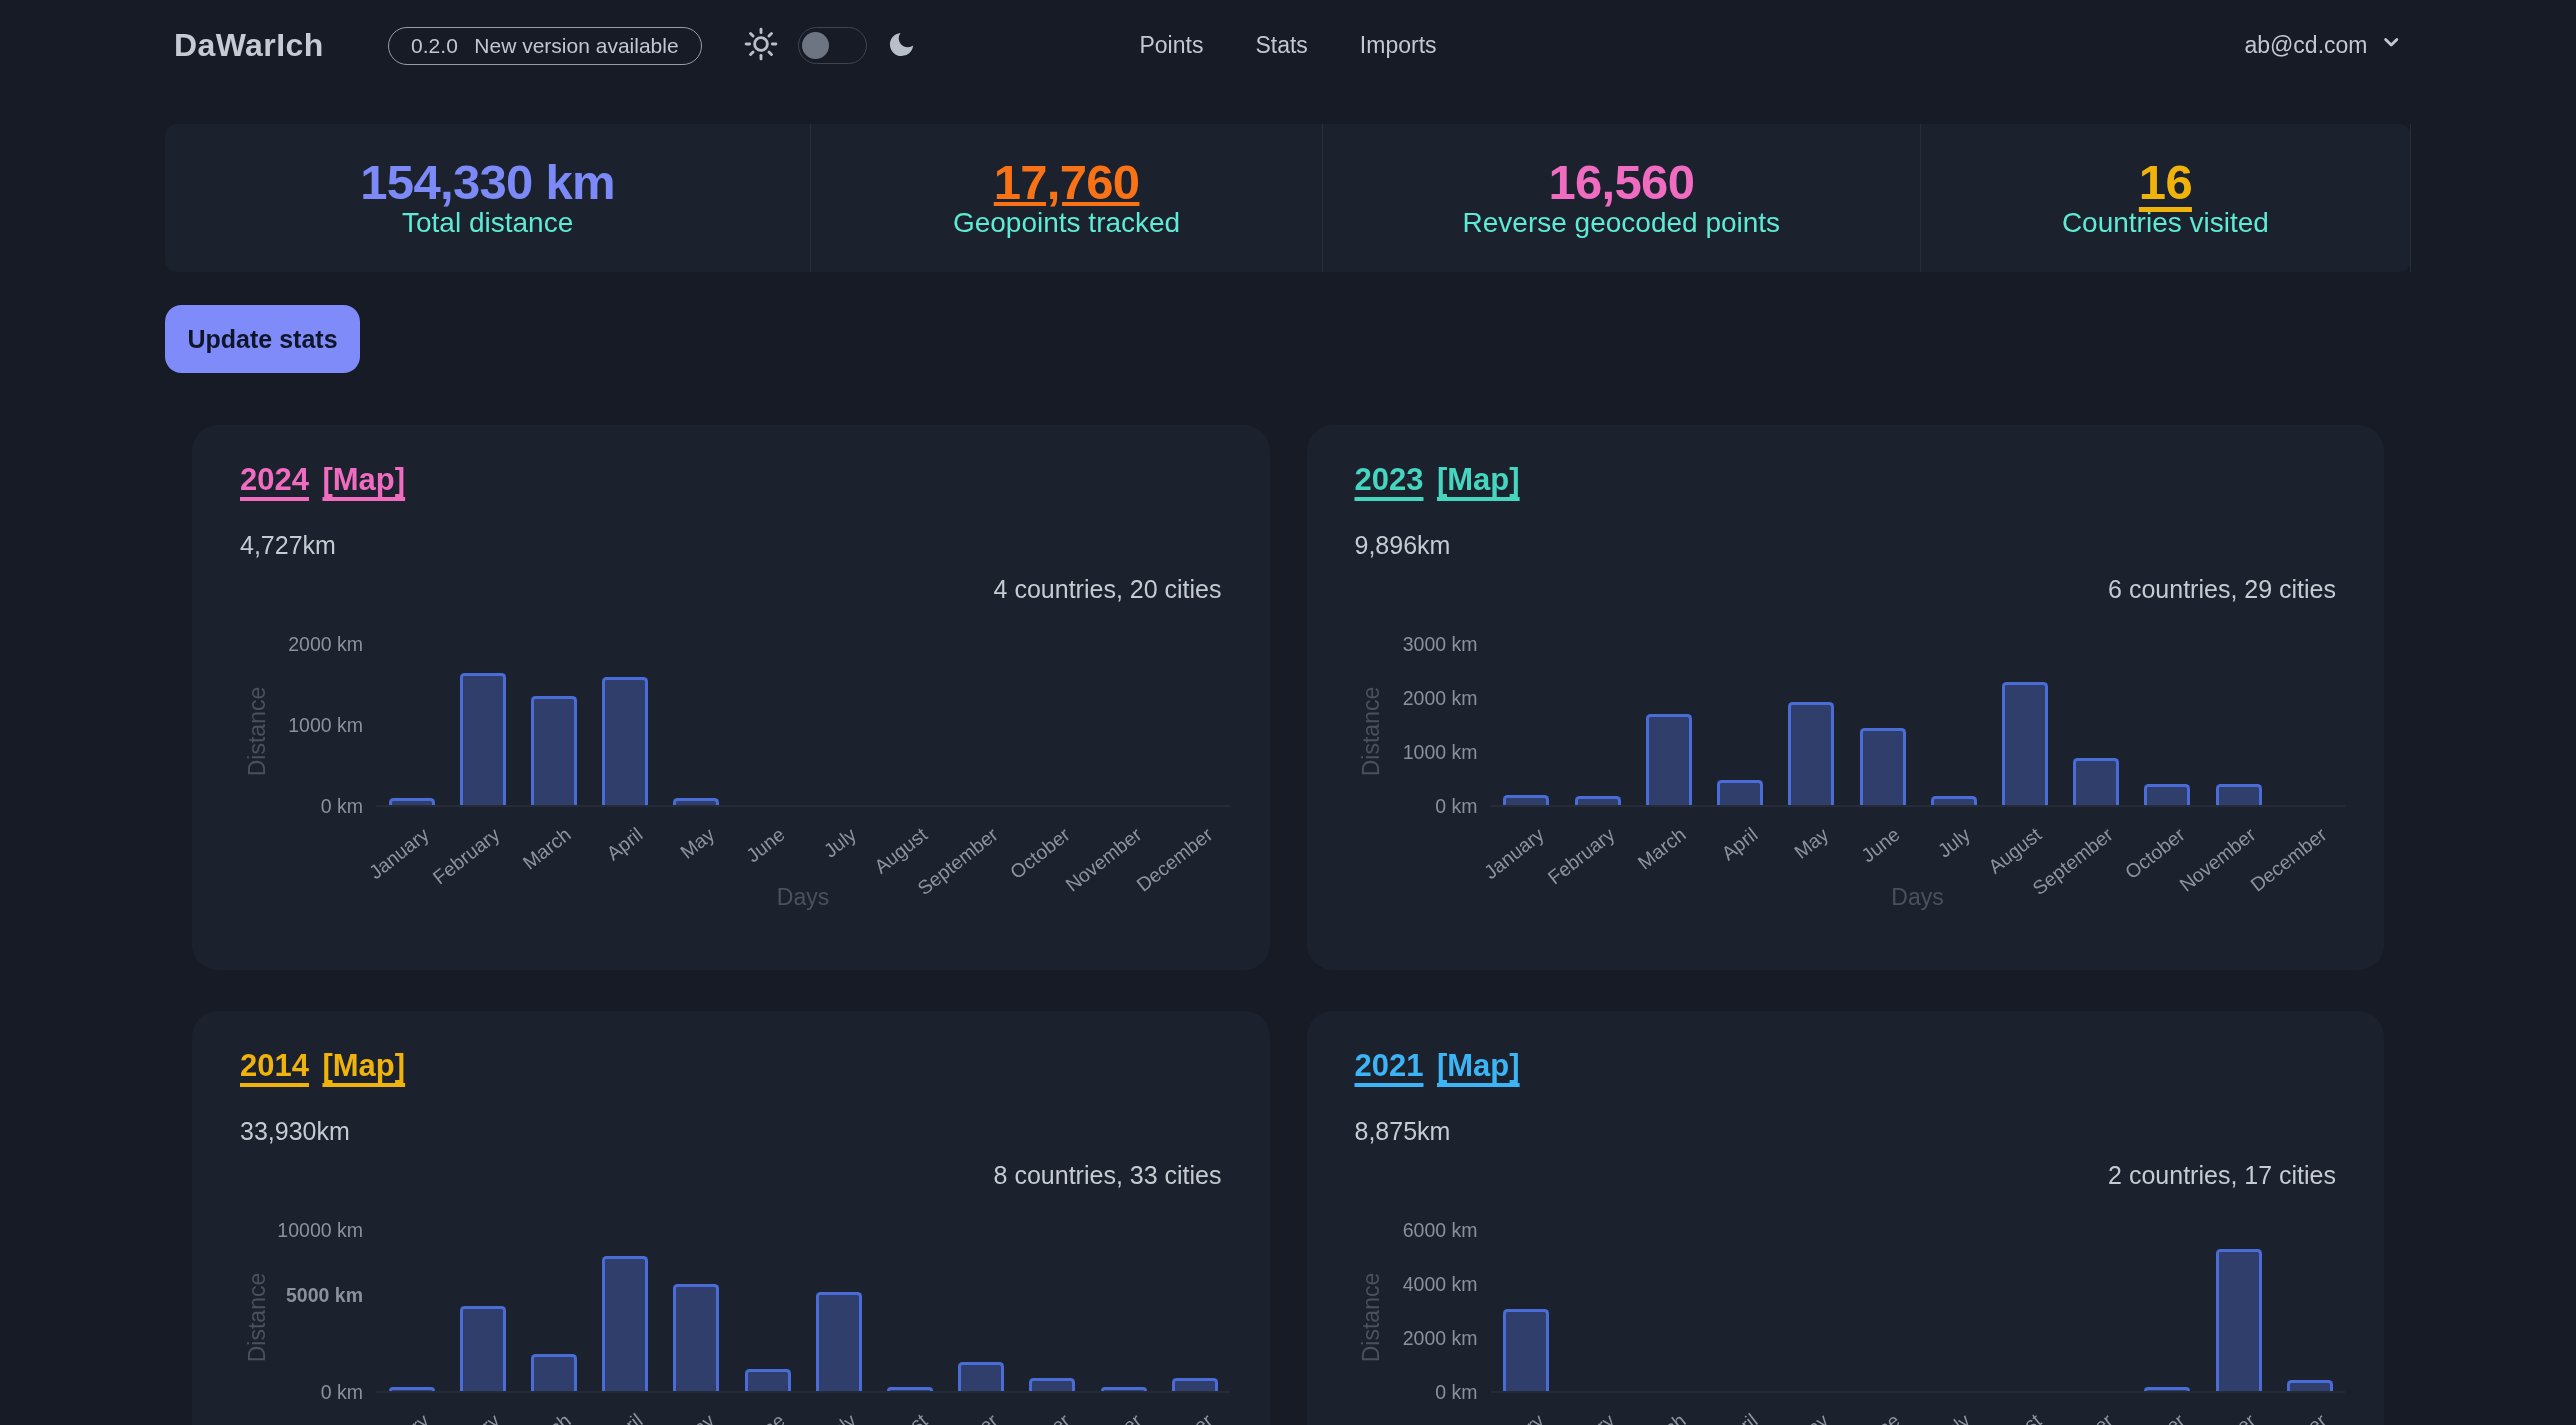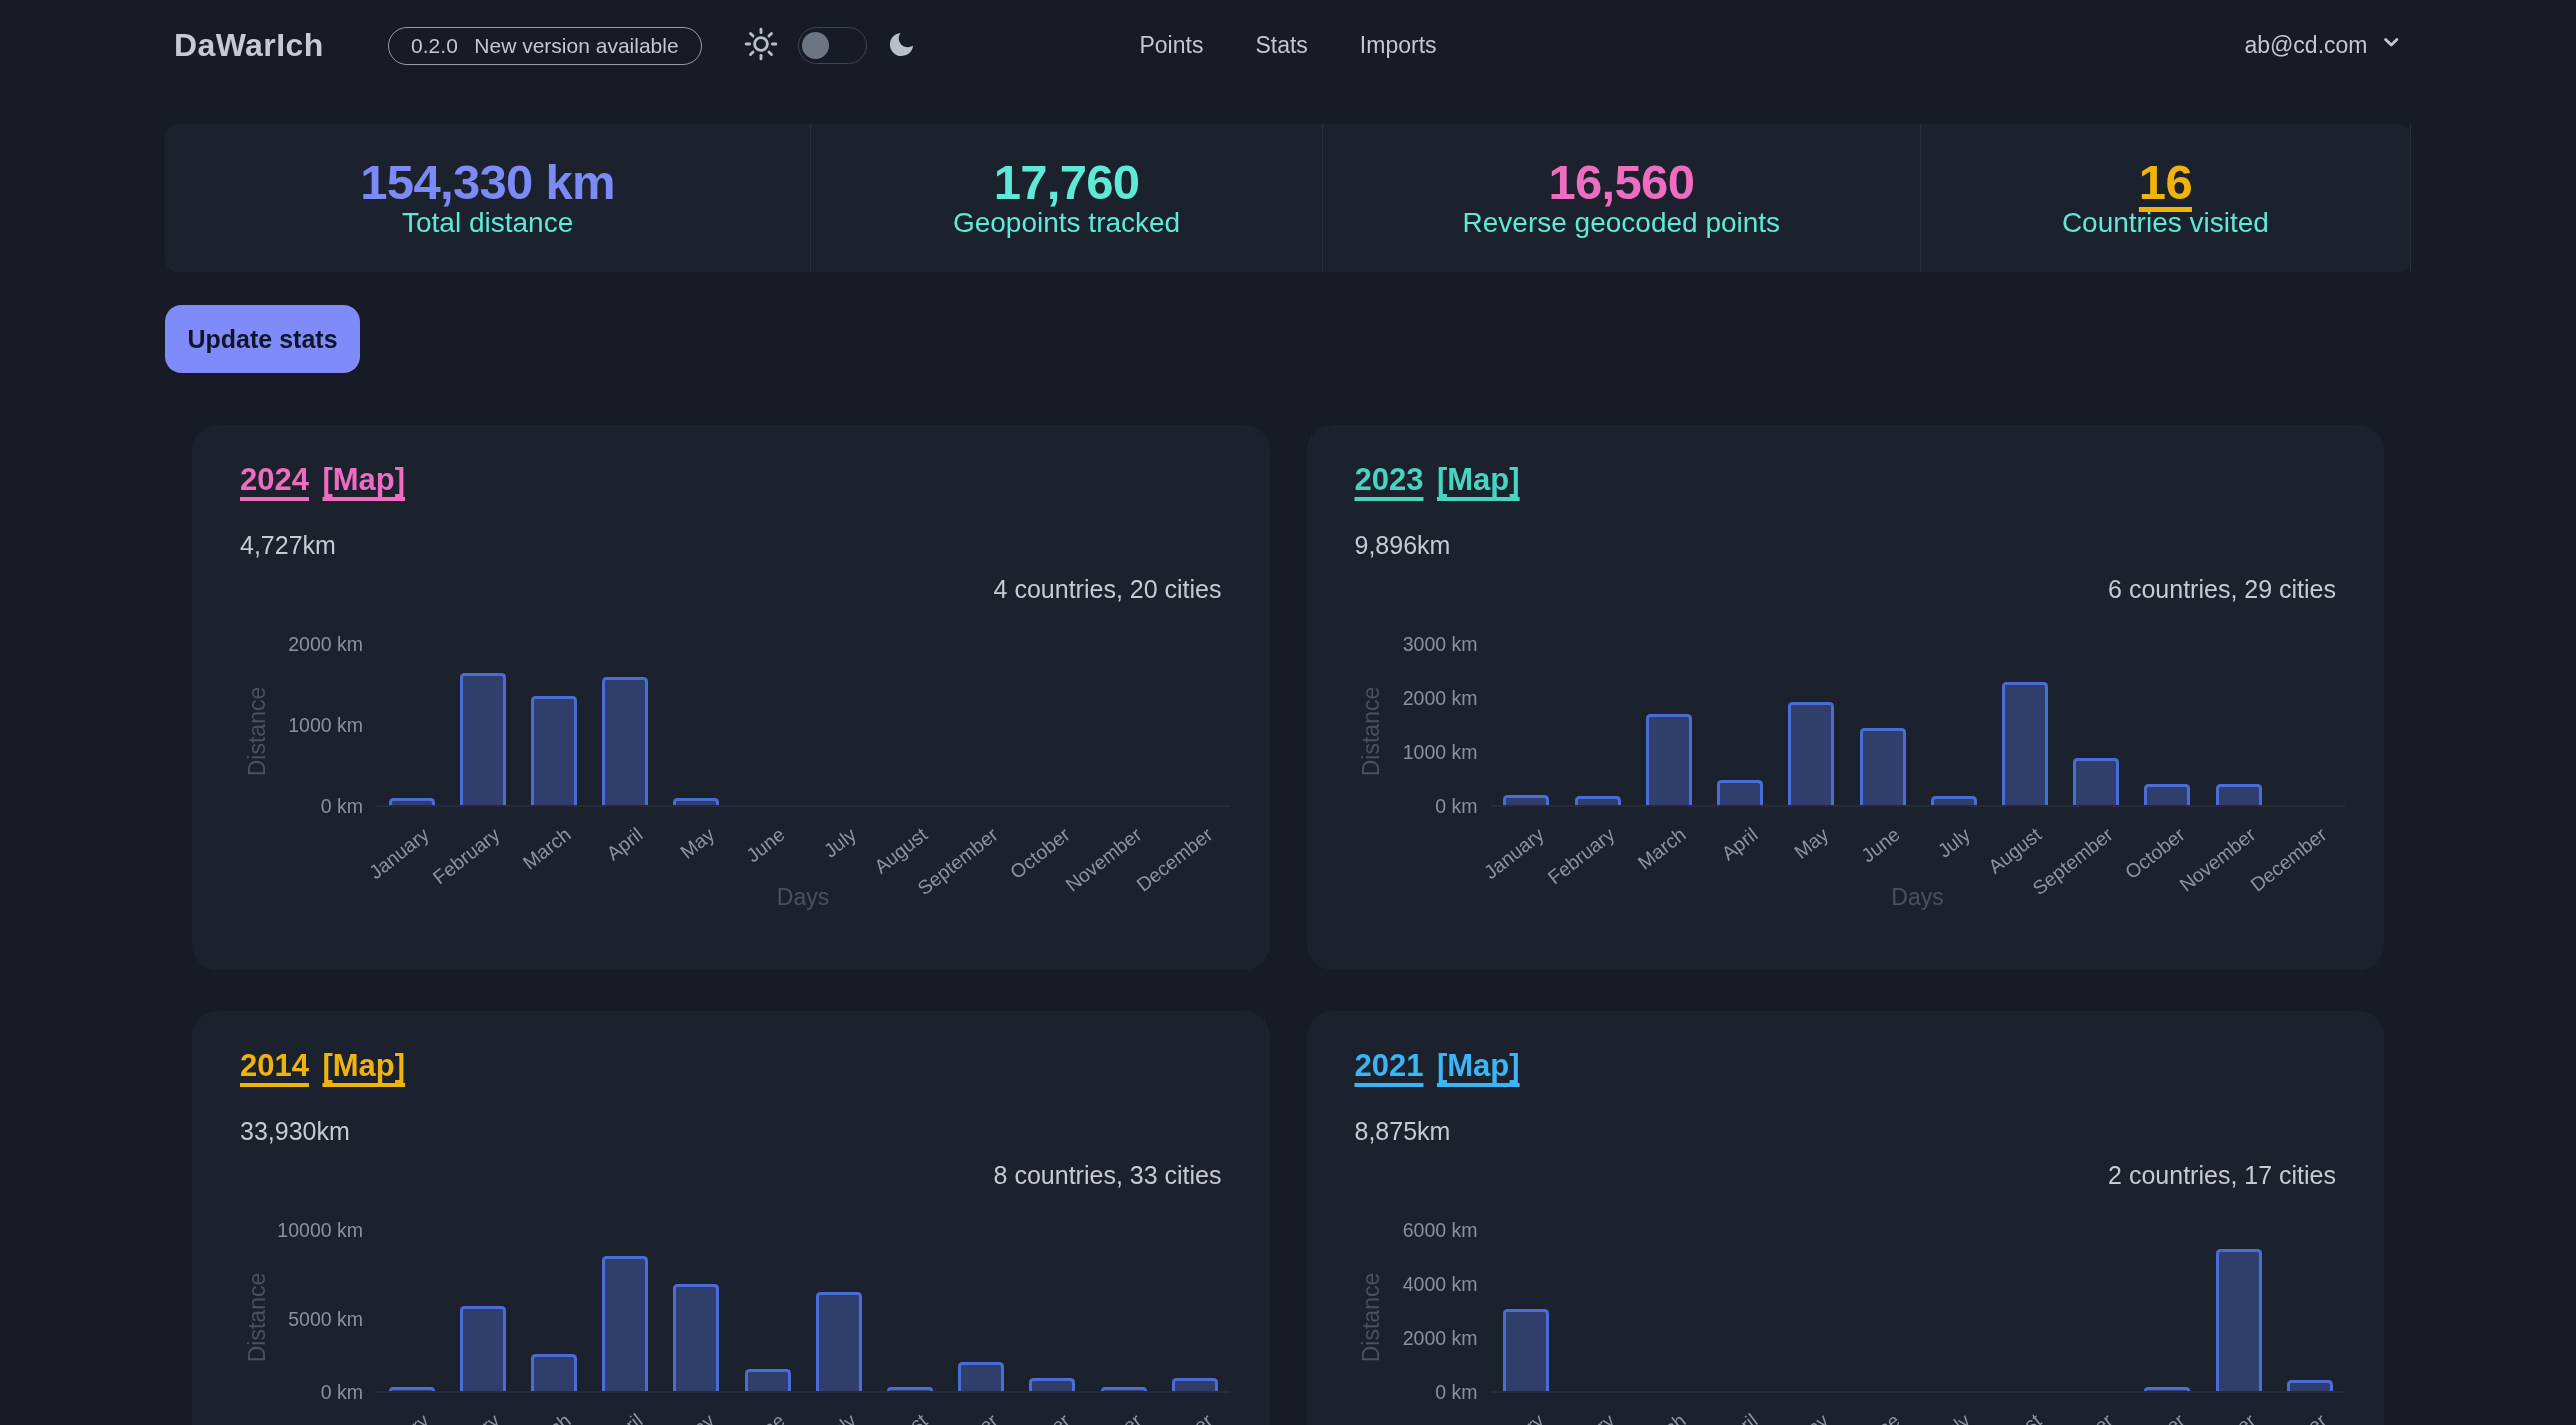--- a/index.html
+++ b/index.html
@@ -108,21 +108,21 @@
   </div>
 </div>
 
 
 <div class="stats">
   <div class="stat">
     <div class="value" style="color: rgb(124, 138, 248);">154,330 km</div>
     <div class="label">Total distance</div>
   </div>
   <div class="stat">
-    <div class="value" style="color: #5eead4;">17,760</div>
+    <div class="value" style="color: #f97316; text-decoration: underline;">17,760</div>
     <div class="label">Geopoints tracked</div>
   </div>
   <div class="stat">
     <div class="value" style="color: rgb(239, 108, 193); text-align: center;">16,560</div>
     <div class="label">Reverse geocoded points</div>
   </div>
   <div class="stat">
     <div class="value underlined" style="color: rgb(240, 179, 11);">16</div>
     <div class="label">Countries visited</div>
   </div>
@@ -269,21 +269,21 @@
       <a href="#" class="year-link" style="color: rgb(240, 179, 11);">2014</a>
       <a href="#" class="map-link" style="color: rgb(240, 179, 11);">[Map]</a>
     </div>
     <div class="distance">33,930km</div>
     <div class="summary">8 countries, 33 cities</div>
     <div class="ytitle">
         <span>Distance</span>
       </div>
     <div class="yticks">
         <div class="ytick" style="top: 207px;">10000 km</div>
-        <div class="ytick" style="top: 296px;">5000 km</div>
+        <div class="ytick" style="top: 272px; font-weight: bold;">5000 km</div>
         <div class="ytick" style="top: 369px;">0 km</div>
       </div>
     <div class="plot-area">
         <div class="bar" style="left: 12.7px; height: 4.5px; background: rgb(47, 62, 107); border-color: rgb(74, 108, 214);"></div>
         <div class="bar" style="left: 84px; height: 85px; background: rgb(47, 62, 107); border-color: rgb(74, 108, 214);"></div>
         <div class="bar" style="left: 155px; height: 37px; background: rgb(47, 62, 107); border-color: rgb(74, 108, 214);"></div>
         <div class="bar" style="left: 226px; height: 135px; background: rgb(47, 62, 107); border-color: rgb(74, 108, 214);"></div>
         <div class="bar" style="left: 297px; height: 107px; background: rgb(47, 62, 107); border-color: rgb(74, 108, 214);"></div>
         <div class="bar" style="left: 369px; height: 22.5px; background: rgb(47, 62, 107); border-color: rgb(74, 108, 214);"></div>
         <div class="bar" style="left: 440px; height: 99px; background: rgb(47, 62, 107); border-color: rgb(74, 108, 214);"></div>

